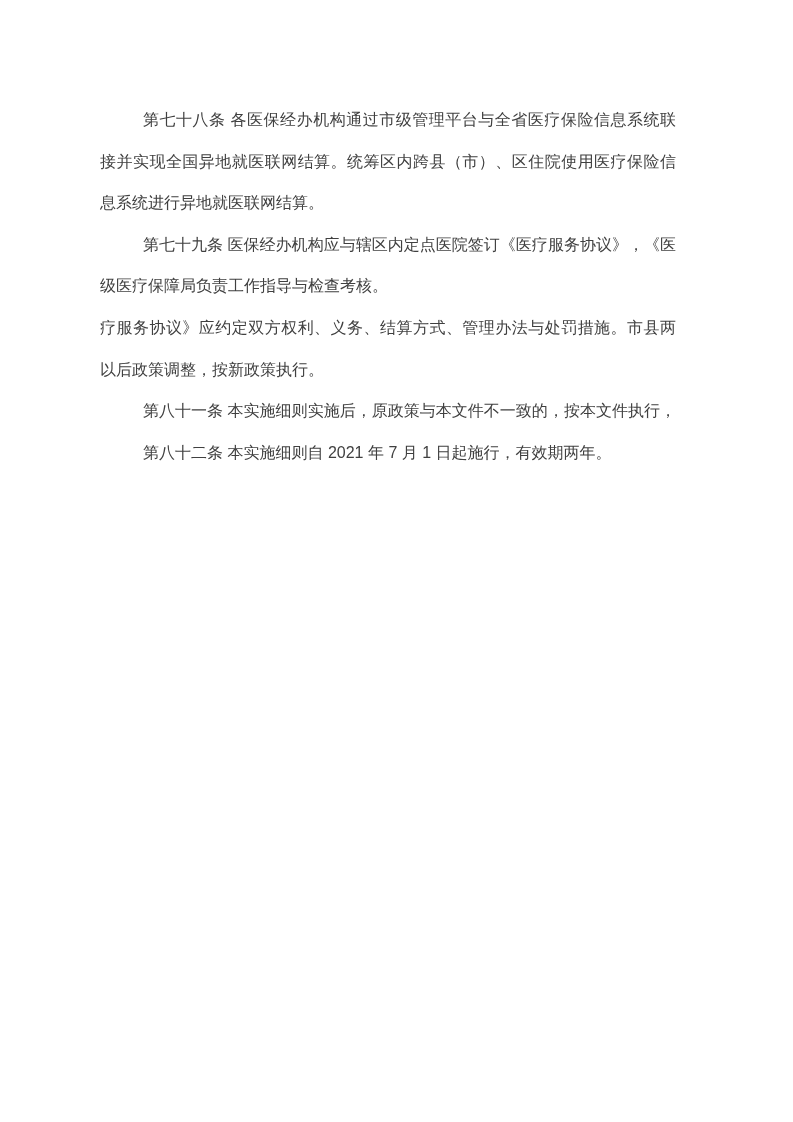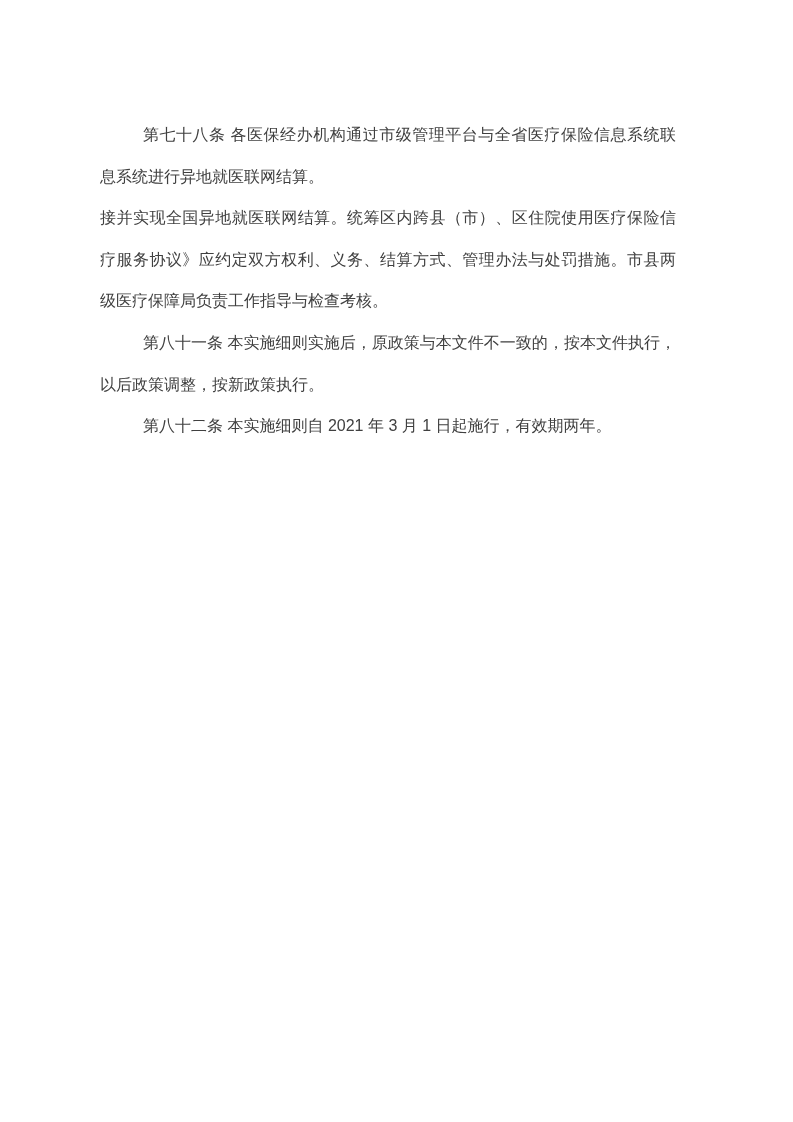--- a/index.html
+++ b/index.html
@@ -16,21 +16,21 @@
   .page {
     position: absolute;
     left: 0; top: 0;
     width: 793px;
     height: 1122px;
     background: #ffffff;
   }
   .doc-body {
     position: absolute;
     left: 100px;
-    top: 114px;
+    top: 99px;
     width: 576px;
     font-family: "Liberation Sans", "DejaVu Sans", sans-serif;
     font-size: 16px;
     line-height: 41.6px;
     color: #404040;
     -webkit-font-smoothing: antialiased;
   }
   .line {
     white-space: pre-wrap;
     text-align: justify;
@@ -43,21 +43,22 @@
   .line.indent {
     text-indent: 43px;
   }
 </style>
 </head>
 <body>
 
 <div class="page">
   <div class="doc-body">
       <div class="line indent just">第七十八条 各医保经办机构通过市级管理平台与全省医疗保险信息系统联</div>
+      <div class="line just">接并实现全国异地就医联网结算。统筹区内跨县（市）、区住院使用医疗保险信</div>
       <div class="line">息系统进行异地就医联网结算。</div>
-      <div class="line just">接并实现全国异地就医联网结算。统筹区内跨县（市）、区住院使用医疗保险信</div>
+      <div class="line indent just">第七十九条 医保经办机构应与辖区内定点医院签订《医疗服务协议》，《医</div>
+      <div class="line">级医疗保障局负责工作指导与检查考核。</div>
       <div class="line just">疗服务协议》应约定双方权利、义务、结算方式、管理办法与处罚措施。市县两</div>
-      <div class="line">级医疗保障局负责工作指导与检查考核。</div>
+      <div class="line">以后政策调整，按新政策执行。</div>
       <div class="line indent just">第八十一条 本实施细则实施后，原政策与本文件不一致的，按本文件执行，</div>
-      <div class="line">以后政策调整，按新政策执行。</div>
-      <div class="line indent">第八十二条 本实施细则自 2021 年 3 月 1 日起施行，有效期两年。</div>
+      <div class="line indent">第八十二条 本实施细则自 2021 年 7 月 1 日起施行，有效期两年。</div>
     </div>
 </div>
 
 </body></html>

